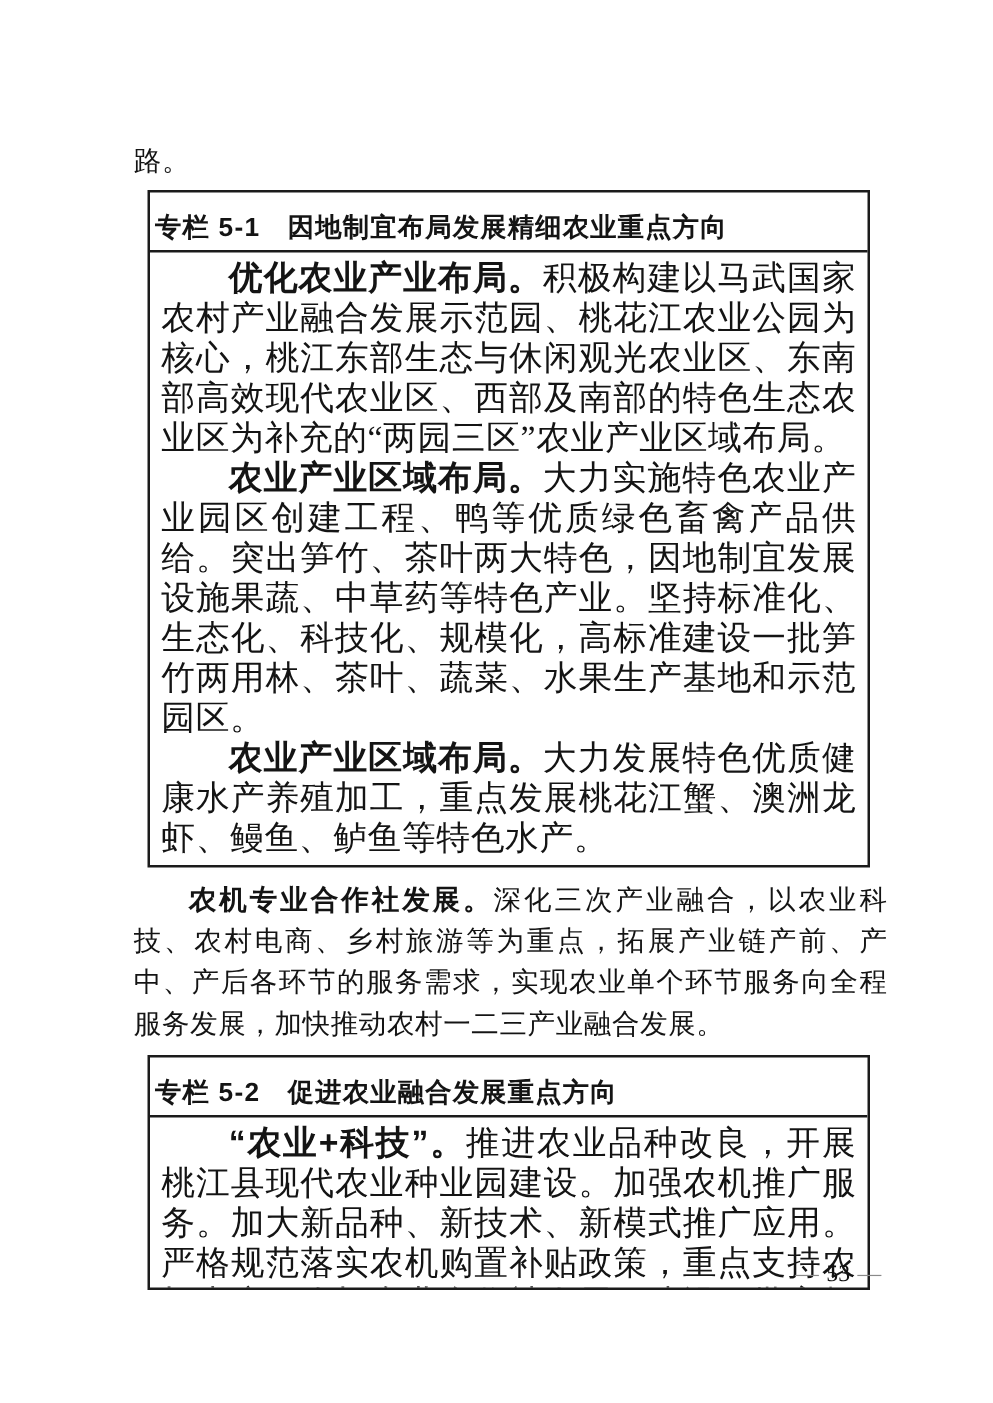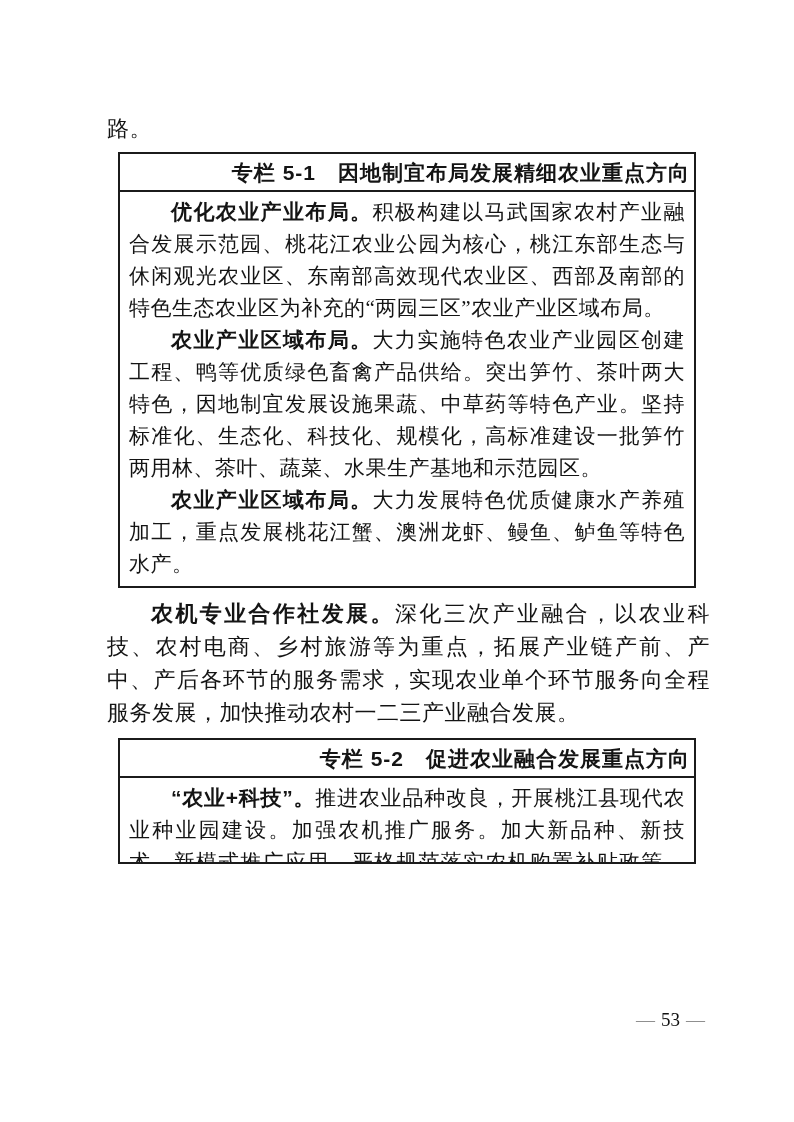--- a/index.html
+++ b/index.html
@@ -45,38 +45,38 @@
     margin-left: 11px;
     margin-top: 6px;
     border: 2px solid #1b1b1b;
     background: #ffffff;
   }
   .panel-header {
     font-family: "Liberation Sans", sans-serif;
     font-weight: bold;
     font-size: 21px;
     line-height: 25px;
-    text-align: right;
-    padding: 6px 4px 5px 4px;
+    text-align: left;
+    padding: 16px 4px 5px 4px;
     border-bottom: 2px solid #1b1b1b;
     letter-spacing: 1px;
   }
   .panel-body {
     padding: 4px 9px 6px 9px;
   }
   .panel-body p {
-    font-size: 21px;
+    font-size: 27px;
     line-height: 32px;
     text-align: justify;
     text-indent: 2em;
     margin: 0;
     letter-spacing: 0.5px;
   }
   .panel-truncated {
-    height: 126px;
+    height: 188px;
     overflow: hidden;
     margin-top: 9px;
   }
   .footer {
     position: absolute;
     top: 1008px;
     right: 89px;
     font-size: 19px;
     line-height: 24px;
     font-family: "Liberation Serif", serif;

